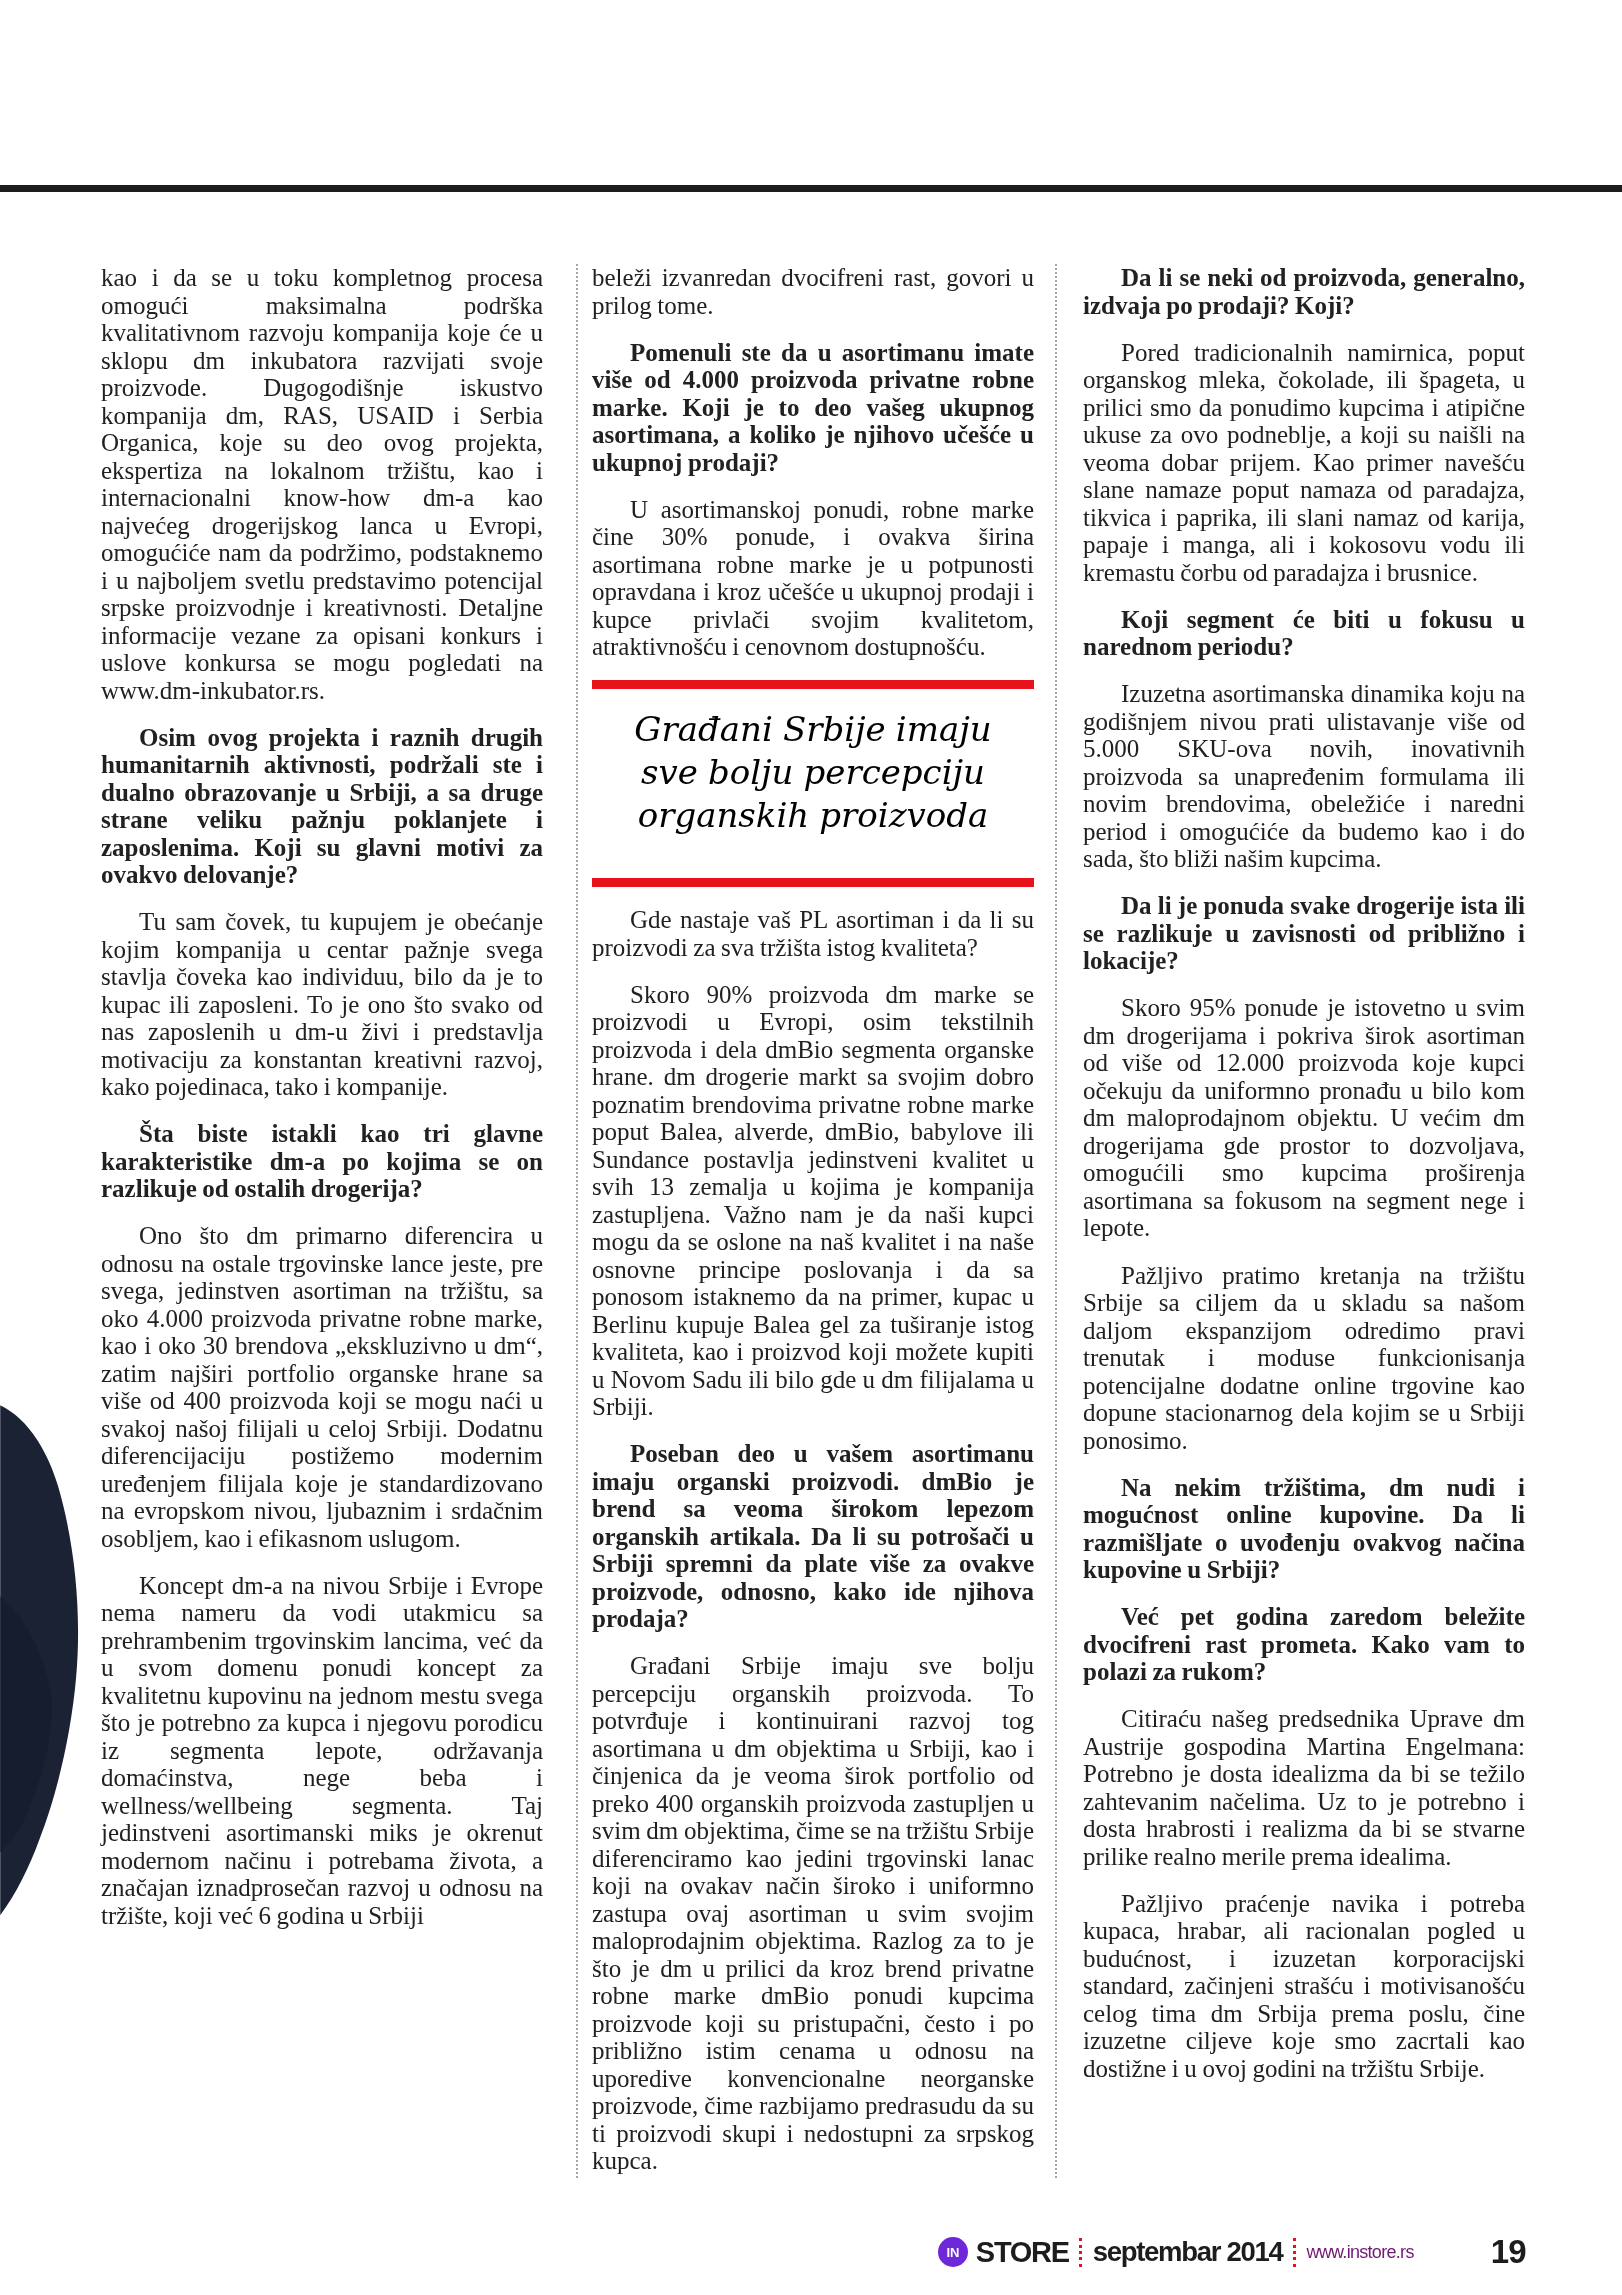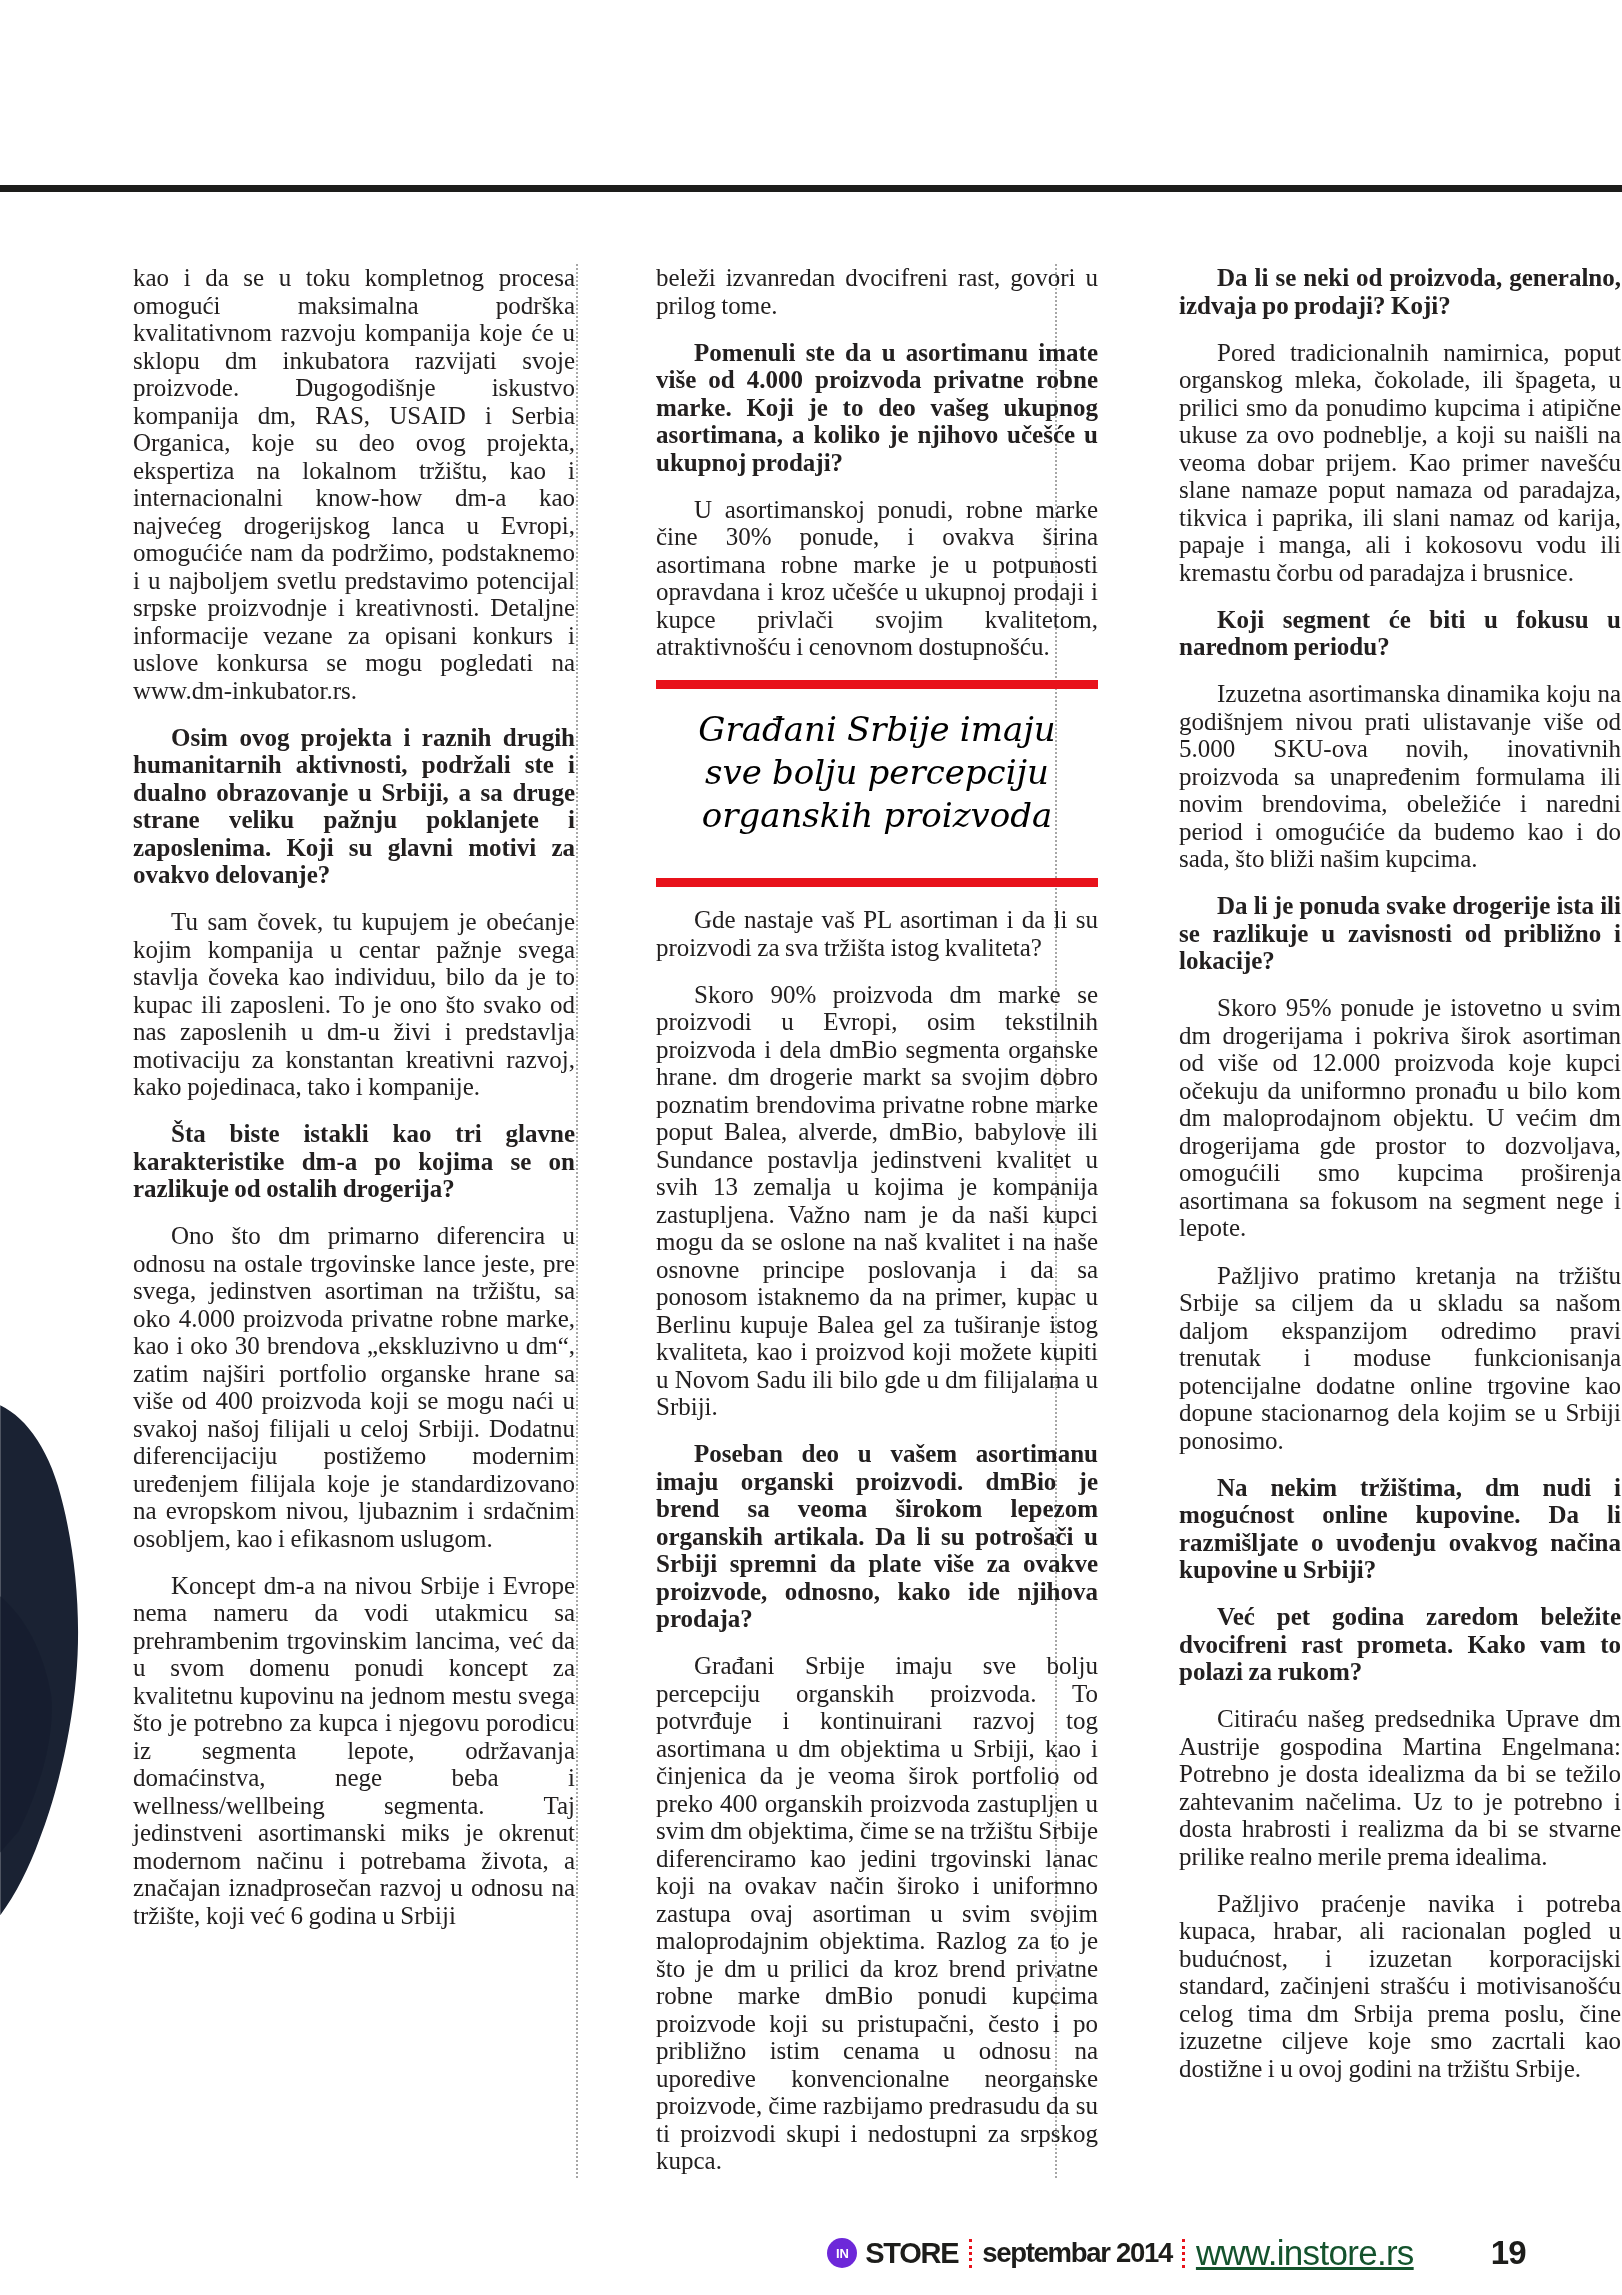--- a/index.html
+++ b/index.html
@@ -18,21 +18,21 @@
   .col-divider{
     position:absolute;top:264px;height:1914px;width:0;
     border-left:2px dotted #a6a6a6;
   }
   #divider-1{left:576px;}
   #divider-2{left:1055px;}
   .columns{
     position:absolute;left:101px;top:264px;width:1423px;
     display:flex;gap:49px;
   }
-  .col{width:442px;flex:0 0 442px;margin-left:32px;}
+  .col{width:442px;flex:0 0 442px;}
   .block{
     font-size:25px;line-height:27.5px;
     text-align:justify;text-indent:38px;
     margin:19.6px 0 0 0;
     word-spacing:-0.7px;
   }
   .col .block:first-child{margin-top:0;}
   .noindent{text-indent:0;}
   .question{font-weight:bold;}
   .quote{
@@ -62,21 +62,21 @@
   }
   .logo-store{
     font-size:29px;font-weight:bold;letter-spacing:-1.3px;
   }
   .dotsep{
     width:0;height:29px;
     border-left:3.3px dotted #e8121b;
     margin:0 10.5px;
   }
   .issue{font-size:27.5px;font-weight:bold;letter-spacing:-1.3px;}
-  .site{font-size:35px;font-weight:normal;letter-spacing:-0.7px;color:#14532d;text-decoration:underline;}
+  .site{font-size:18px;font-weight:normal;letter-spacing:-0.7px;color:#701a75;}
   .pagenum{
     font-size:33px;font-weight:bold;letter-spacing:-0.7px;
     margin-left:77px;
   }
 </style>
 </head>
 <body>
 
 <div class="page">
 

